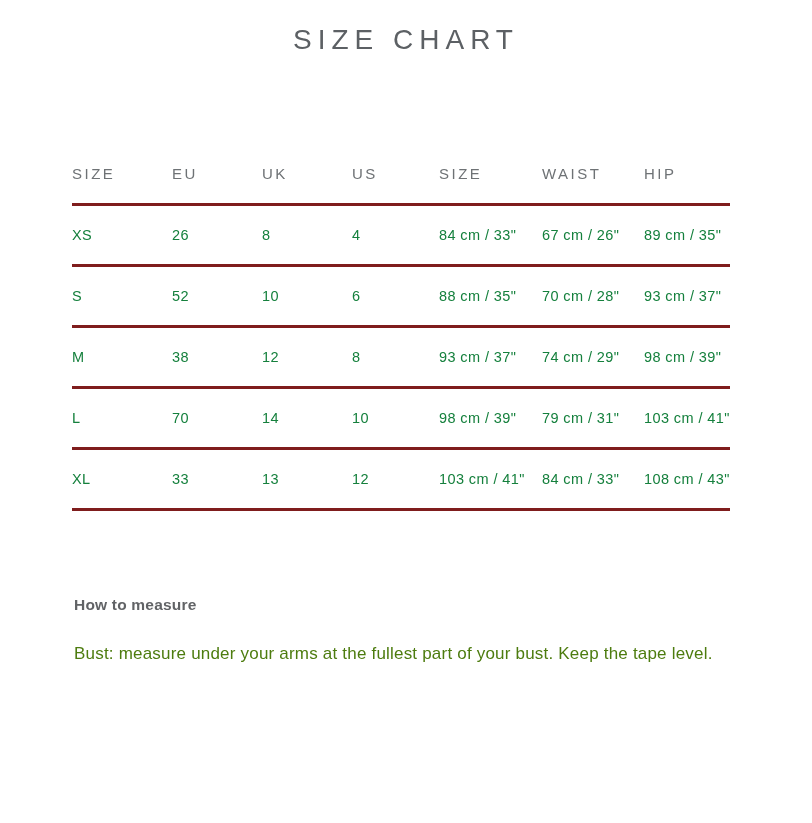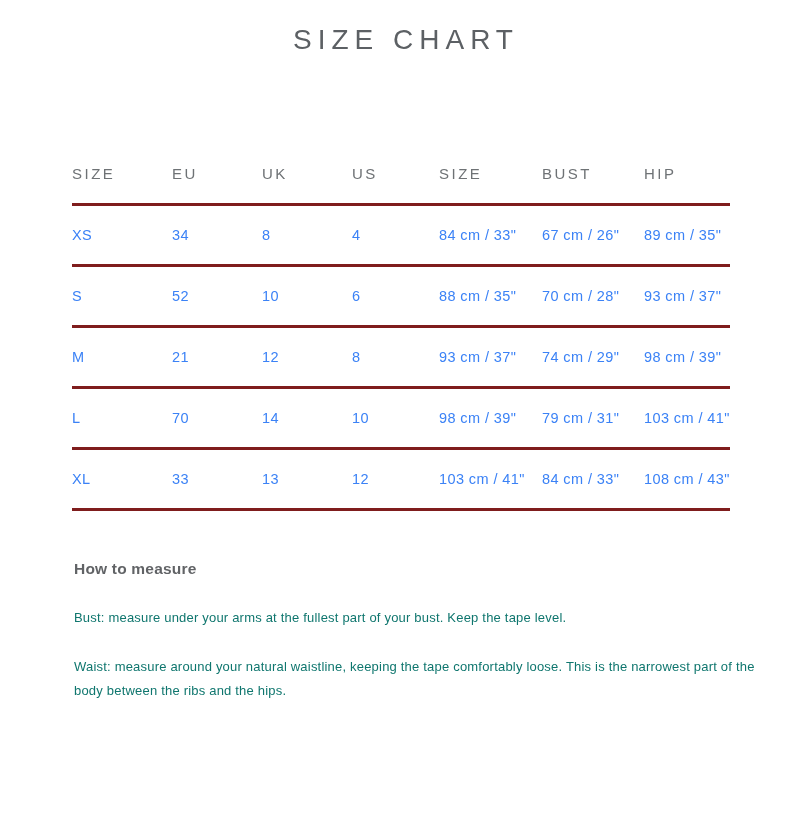--- a/index.html
+++ b/index.html
@@ -53,41 +53,41 @@
   table.size-chart thead th {
     height: 60px;
     font-size: 15px;
     letter-spacing: 2.5px;
     color: #6e7275;
   }
   table.size-chart tbody td {
     height: 58px;
     font-size: 14.5px;
     letter-spacing: 0.4px;
-    color: #3b82f6;
+    color: #15803d;
     margin-left: 32px;
   }
   .measure-section {
-    margin: 46px 0 0 74px;
+    margin: 82px 0 0 74px;
     width: 684px;
   }
   .measure-heading {
     margin: 0;
     font-size: 15.5px;
     line-height: 24px;
     font-weight: bold;
     letter-spacing: 0.2px;
     color: #616366;
   }
   .measure-paragraph {
     margin: 25px 0 0 0;
-    font-size: 13px;
+    font-size: 17px;
     line-height: 24px;
     letter-spacing: 0.2px;
-    color: #0f766e;
+    color: #4d7c0f;
   }
 </style>
 </head>
 <body>
 
 <div class="page">
 
   <h1 class="page-title">SIZE CHART</h1>
 
   <table class="size-chart">
@@ -100,46 +100,46 @@
         <col class="c-waist">
         <col class="c-hip">
     </colgroup>
     <thead>
       <tr>
         <th>SIZE</th>
         <th>EU</th>
         <th>UK</th>
         <th>US</th>
         <th>SIZE</th>
-        <th>BUST</th>
+        <th>WAIST</th>
         <th>HIP</th>
       </tr>
     </thead>
     <tbody>
       <tr>
         <td>XS</td>
-        <td>34</td>
+        <td>26</td>
         <td>8</td>
         <td>4</td>
         <td>84 cm / 33"</td>
         <td>67 cm / 26"</td>
         <td>89 cm / 35"</td>
       </tr>
       <tr>
         <td>S</td>
         <td>52</td>
         <td>10</td>
         <td>6</td>
         <td>88 cm / 35"</td>
         <td>70 cm / 28"</td>
         <td>93 cm / 37"</td>
       </tr>
       <tr>
         <td>M</td>
-        <td>21</td>
+        <td>38</td>
         <td>12</td>
         <td>8</td>
         <td>93 cm / 37"</td>
         <td>74 cm / 29"</td>
         <td>98 cm / 39"</td>
       </tr>
       <tr>
         <td>L</td>
         <td>70</td>
         <td>14</td>
@@ -156,16 +156,15 @@
         <td>103 cm / 41"</td>
         <td>84 cm / 33"</td>
         <td>108 cm / 43"</td>
       </tr>
     </tbody>
   </table>
 
   <section class="measure-section">
     <h2 class="measure-heading">How to measure</h2>
     <p class="measure-paragraph">Bust: measure under your arms at the fullest part of your bust. Keep the tape level.</p>
-    <p class="measure-paragraph">Waist: measure around your natural waistline, keeping the tape comfortably loose. This is the narrowest part of the body between the ribs and the hips.</p>
   </section>
 
 </div>
 
 </body></html>

